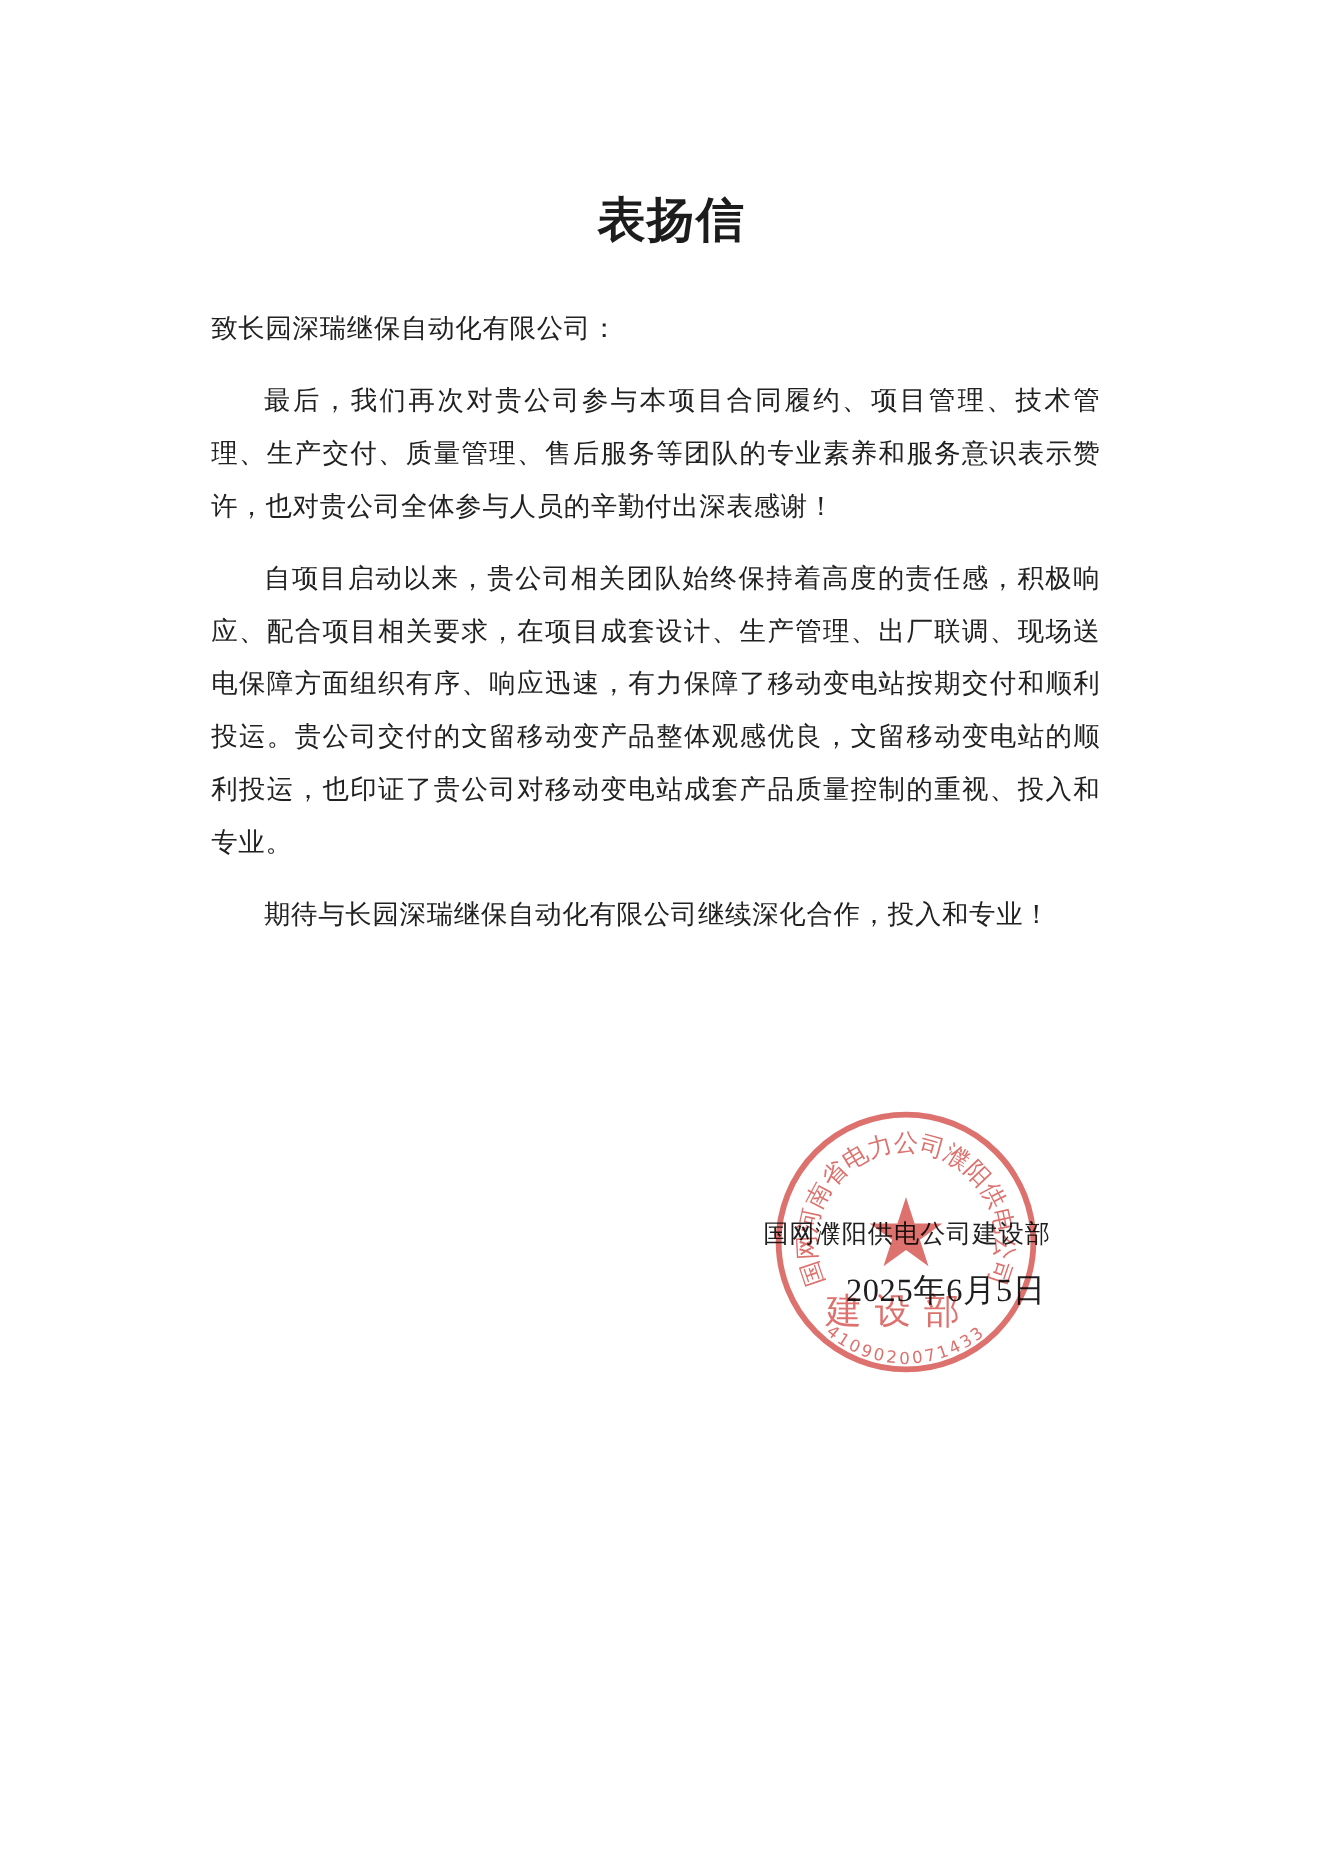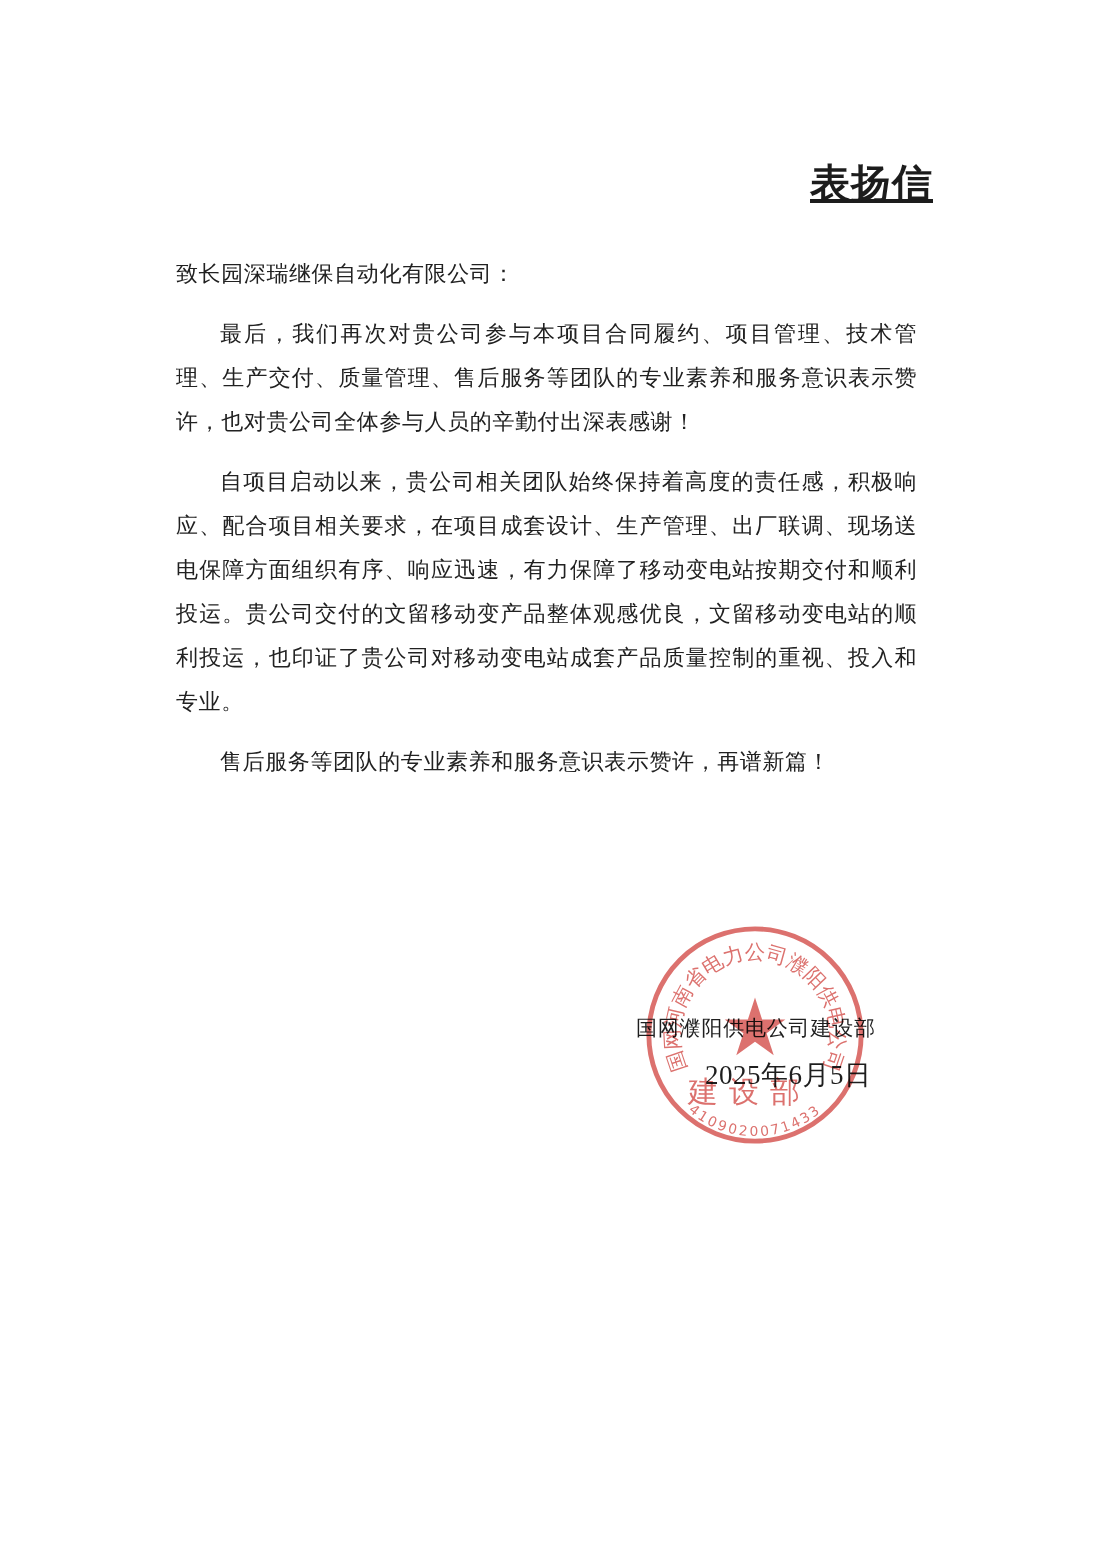--- a/index.html
+++ b/index.html
@@ -11,28 +11,27 @@
     background: #ffffff;
     overflow: hidden;
     font-family: "Liberation Serif", "DejaVu Serif", serif;
     color: #212121;
   }
   .letter-title {
     position: absolute;
     top: 156px;
     left: 160px;
     width: 773px;
-    text-align: right;
+    text-align: center;
     padding-left: 26px;
     font-family: "DejaVu Sans", "Liberation Sans", sans-serif;
     font-weight: 700;
     font-size: 40px;
     letter-spacing: 1px;
     color: #1c1c1c;
-    text-decoration: underline;
   }
   .letter-body {
     position: absolute;
     top: 236px;
     left: 160px;
     width: 773px;
     font-size: 22px;
     line-height: 44px;
     letter-spacing: 0.6px;
     text-align: justify;
@@ -78,21 +77,21 @@
 <body>
 
 <div class="page">
 
   <div class="letter-title">表扬信</div>
 
   <div class="letter-body">
     <p class="salutation">致长园深瑞继保自动化有限公司：</p>
     <p>最后，我们再次对贵公司参与本项目合同履约、项目管理、技术管理、生产交付、质量管理、售后服务等团队的专业素养和服务意识表示赞许，也对贵公司全体参与人员的辛勤付出深表感谢！</p>
     <p>自项目启动以来，贵公司相关团队始终保持着高度的责任感，积极响应、配合项目相关要求，在项目成套设计、生产管理、出厂联调、现场送电保障方面组织有序、响应迅速，有力保障了移动变电站按期交付和顺利投运。贵公司交付的文留移动变产品整体观感优良，文留移动变电站的顺利投运，也印证了贵公司对移动变电站成套产品质量控制的重视、投入和专业。</p>
-    <p>售后服务等团队的专业素养和服务意识表示赞许，再谱新篇！</p>
+    <p>期待与长园深瑞继保自动化有限公司继续深化合作，投入和专业！</p>
   </div>
 
   <div class="signature-line">国网濮阳供电公司建设部</div>
 
   <div class="date-line">2025年6月5日</div>
 
   <div class="seal">
     <svg viewBox="0 0 320 320" xmlns="http://www.w3.org/2000/svg">
 
       <circle cx="160" cy="160" r="153" fill="none" stroke="#d4524e" stroke-width="7"></circle>

